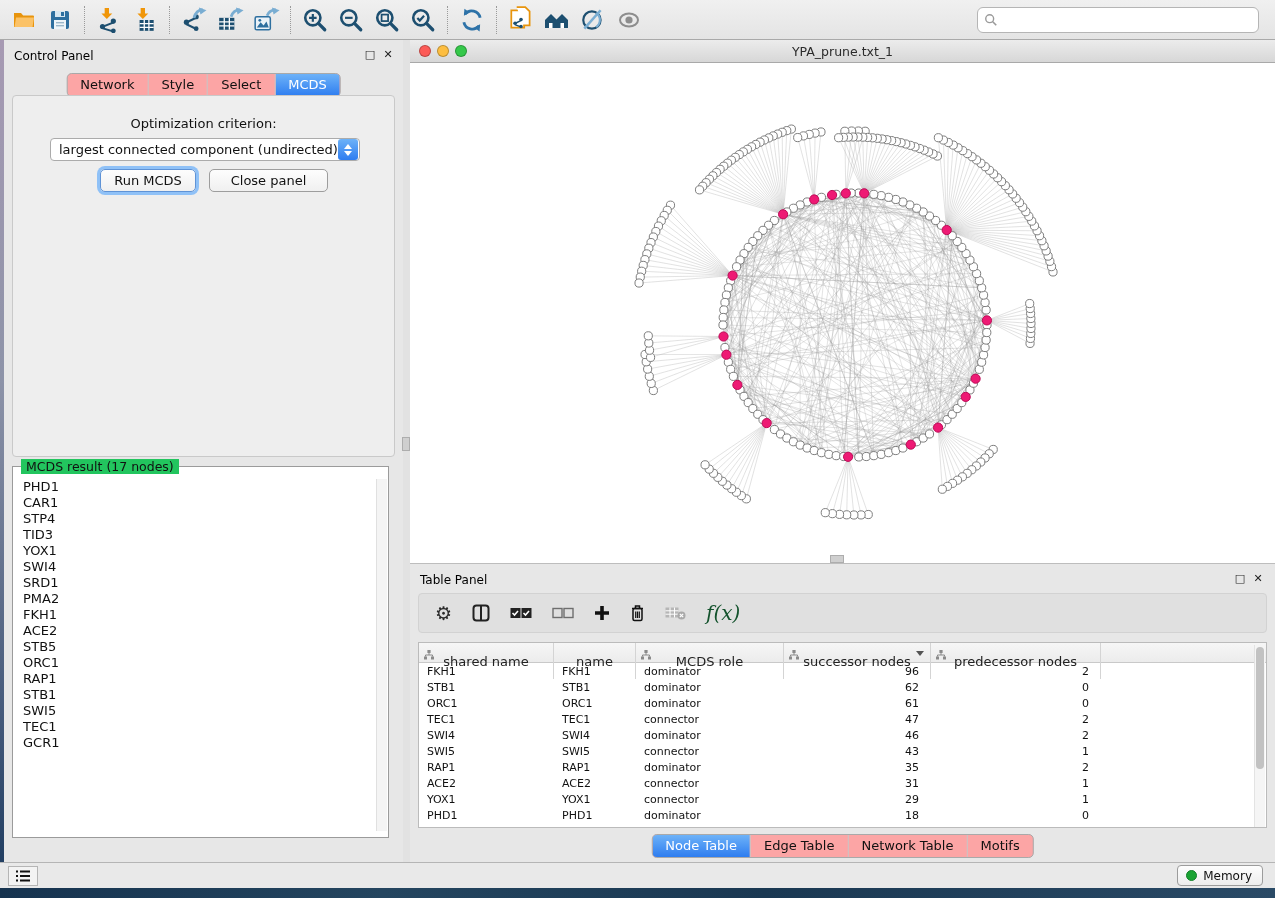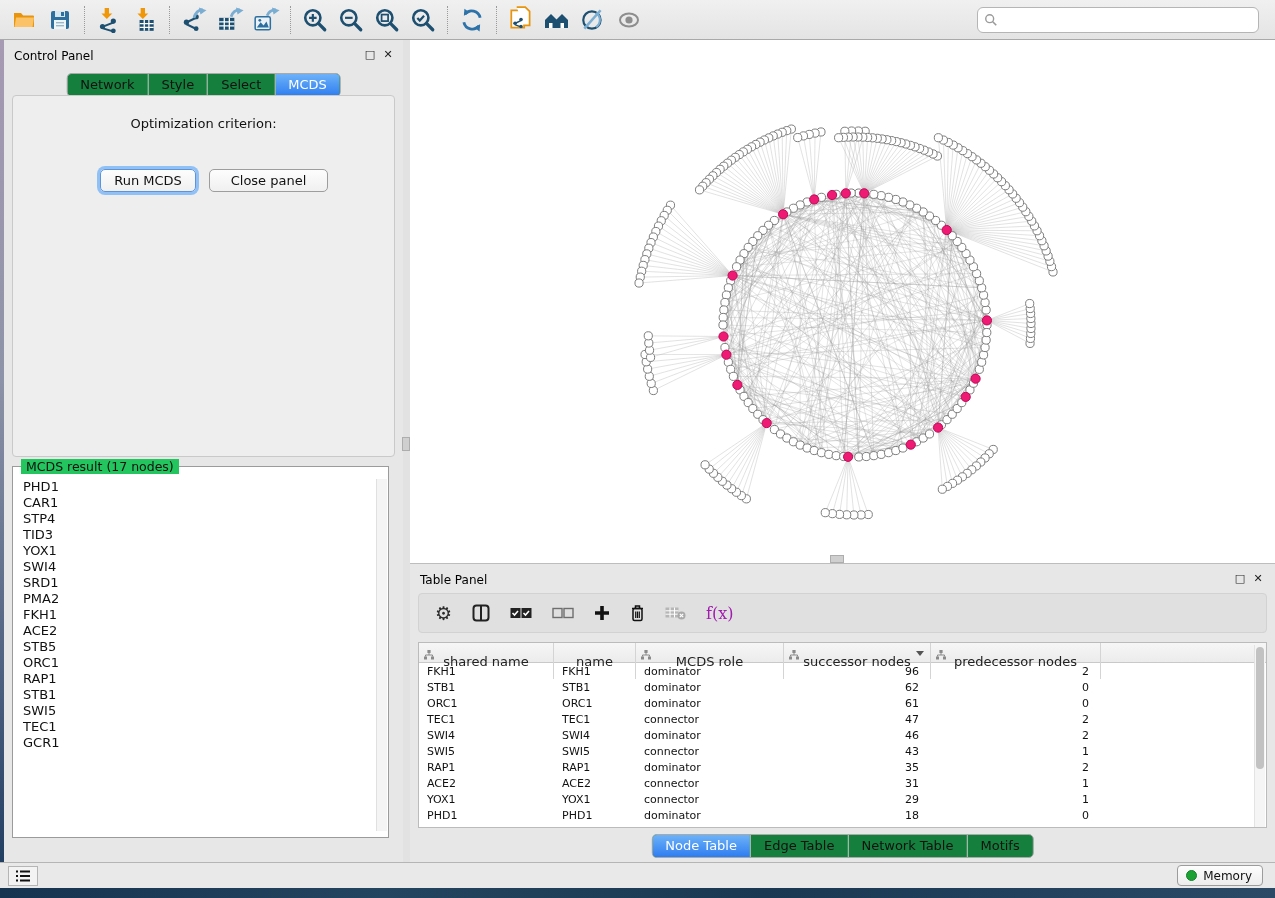--- a/index.html
+++ b/index.html
@@ -22,21 +22,21 @@
     background:linear-gradient(#a79ab3,#8d93a8 40%,#44597a 80%,#1c3a5e); }
   #wall-bottom { left:0; top:888px; width:1275px; height:10px;
     background:linear-gradient(90deg,#16334f,#24455f 30%,#1a3852 60%,#2a4a66); }
 
   
   #control-panel { left:4px; top:40px; width:399px; height:822px; background:#e7e7e7; }
   #cp-header { position:absolute; left:0; top:0; width:100%; height:28px; }
   .panel-title { font-size:12px; color:#000000; position:absolute; left:10px; top:9px; }
   .win-mini { position:absolute; top:8px; font-size:11px; color:#222; width:14px; text-align:center; cursor:default; }
   #cp-tabs { position:absolute; left:50%; transform:translateX(-50%); top:33px; }
-  .seg { display:inline-flex; border:1px solid #a9a9a9; border-radius:5px; overflow:hidden; background:#15803d; }
+  .seg { display:inline-flex; border:1px solid #a9a9a9; border-radius:5px; overflow:hidden; background:#fca5a5; }
   .seg > div { padding:3px 13px 4px; font-size:13px; color:#111; border-left:1px solid #c6c6c6; white-space:nowrap; cursor:default; }
   .seg > div:first-child { border-left:none; }
   .seg > div.active { background:linear-gradient(#6db2f8,#2e7df0); color:#fff; }
   #cp-body { position:absolute; left:8px; top:55px; width:383px; height:362px;
     background:#eeeeee; border:1px solid #c9c9c9; border-radius:4px; }
   #opt-label { position:absolute; top:20px; width:100%; text-align:center; font-size:13px; color:#111; }
   #opt-select { position:absolute; left:37px; top:42px; width:310px; height:23px; background:#fff;
     border:1px solid #ababab; border-radius:4px; display:flex; align-items:center; font-size:13px; color:#111; }
   #opt-select .val { flex:1; padding-left:8px; white-space:nowrap; overflow:hidden; }
   #opt-select .stepper { width:20px; height:21px; border-radius:3px; margin-right:1px;
@@ -69,21 +69,21 @@
   #tl-min   { left:27px; background:#fdbe41; }
   #tl-zoom  { left:45px; background:#35c84a; }
   #net-title { position:absolute; width:100%; text-align:center; top:4px; font-size:12.5px; color:#2b2b2b; }
   #net-canvas { position:absolute; left:0; top:23px; width:865px; height:500px; background:#fff; }
 
   
   #table-panel { left:410px; top:563px; width:865px; height:299px; background:#e7e7e7; border-top:1px solid #bdbdbd; }
   #tp-toolbar { position:absolute; left:8px; top:29px; width:849px; height:40px; background:#e0e0e0;
     border:1px solid #d2d2d2; border-radius:4px; display:flex; align-items:center; padding-left:16px; gap:20px; }
   .tp-ic { display:flex; align-items:center; justify-content:center; height:26px; cursor:default; }
-  .fx { font-family:"DejaVu Serif","Liberation Serif",serif; font-size:16px; color:#a21caf; }
+  .fx { font-family:"DejaVu Serif","Liberation Serif",serif; font-style:italic; font-size:20px; color:#14532d; }
   #tbl { position:absolute; left:8px; top:78px; width:849px; height:186px; background:#fff; border:1px solid #bbb; }
   #tbl-head { position:absolute; left:0; top:0; width:100%; height:20px; background:linear-gradient(#f6f6f6,#ececec);
     border-bottom:1px solid #c9c9c9; display:flex; }
   .hcell { position:relative; height:36px; border-right:1px solid #d4d4d4; display:flex; align-items:center; justify-content:center;
     font-size:13px; color:#222; }
   .hcell .ns-ic { position:absolute; left:5px; top:5px; }
   .hcell .sort { position:absolute; right:6px; top:8px; width:0; height:0;
     border-left:4px solid transparent; border-right:4px solid transparent; border-top:5px solid #555; }
   .c0{width:135px}.c1{width:82px}.c2{width:148px}.c3{width:147px}.c4{width:170px}.c5{flex:1;border-right:none}
   #tbl-rows { position:absolute; left:0; top:20px; width:100%; }
@@ -265,20 +265,27 @@
     <span class="win-mini" style="right:8px; font-weight:bold">✕</span>
   </div>
   <div id="cp-tabs" class="seg">
     <div>Network</div>
     <div>Style</div>
     <div>Select</div>
     <div class="active">MCDS</div>
   </div>
   <div id="cp-body">
     <div id="opt-label">Optimization criterion:</div>
+    <div id="opt-select">
+      <span class="val">largest connected component (undirected)</span>
+      <span class="stepper">
+          <span class="tri-up"></span>
+          <span class="tri-dn"></span>
+        </span>
+    </div>
     <div id="run-btn" class="push-btn">Run MCDS</div>
     <div id="close-panel-btn" class="push-btn">Close panel</div>
   </div>
   <div id="mcds-box">
     <span id="mcds-legend">MCDS result (17 nodes)</span>
     <div id="mcds-list">
         <div class="mcds-item">PHD1</div>
         <div class="mcds-item">CAR1</div>
         <div class="mcds-item">STP4</div>
         <div class="mcds-item">TID3</div>
@@ -299,20 +306,26 @@
     <div id="mcds-scroll"></div>
   </div>
 </div>
 
 <div id="vsplit" class="abs">
     <div id="vsplit-handle"></div>
   </div>
 <div id="hsplit-handle" class="abs"></div>
 
 <div id="net-window" class="abs">
+  <div id="net-titlebar">
+    <span class="tl" id="tl-close"></span>
+    <span class="tl" id="tl-min"></span>
+    <span class="tl" id="tl-zoom"></span>
+    <div id="net-title">YPA_prune.txt_1</div>
+  </div>
   <div id="net-canvas">
     <svg id="net-svg" width="865" height="500" viewBox="0 0 865 500">
         <g>
           <line x1="322.6117311971841" y1="212.5519296690996" x2="559.9384821798106" y2="326.90874605321966" stroke="#9a9a9a" stroke-width="0.55" opacity="0.5"></line>
           <line x1="322.6117311971841" y1="212.5519296690996" x2="347.75016980031455" y2="351.25508683617056" stroke="#9a9a9a" stroke-width="0.55" opacity="0.5"></line>
           <line x1="322.6117311971841" y1="212.5519296690996" x2="563.4565925872593" y2="320.24118536410526" stroke="#9a9a9a" stroke-width="0.55" opacity="0.5"></line>
           <line x1="322.6117311971841" y1="212.5519296690996" x2="571.6530725171136" y2="224.8113024969313" stroke="#9a9a9a" stroke-width="0.55" opacity="0.5"></line>
           <line x1="322.6117311971841" y1="212.5519296690996" x2="519.5065048904136" y2="370.9622903990861" stroke="#9a9a9a" stroke-width="0.55" opacity="0.5"></line>
           <line x1="322.6117311971841" y1="212.5519296690996" x2="358.5583831192224" y2="162.2410561852379" stroke="#9a9a9a" stroke-width="0.55" opacity="0.5"></line>
           <line x1="322.6117311971841" y1="212.5519296690996" x2="571.6530725171136" y2="224.8113024969313" stroke="#9a9a9a" stroke-width="0.55" opacity="0.5"></line>

